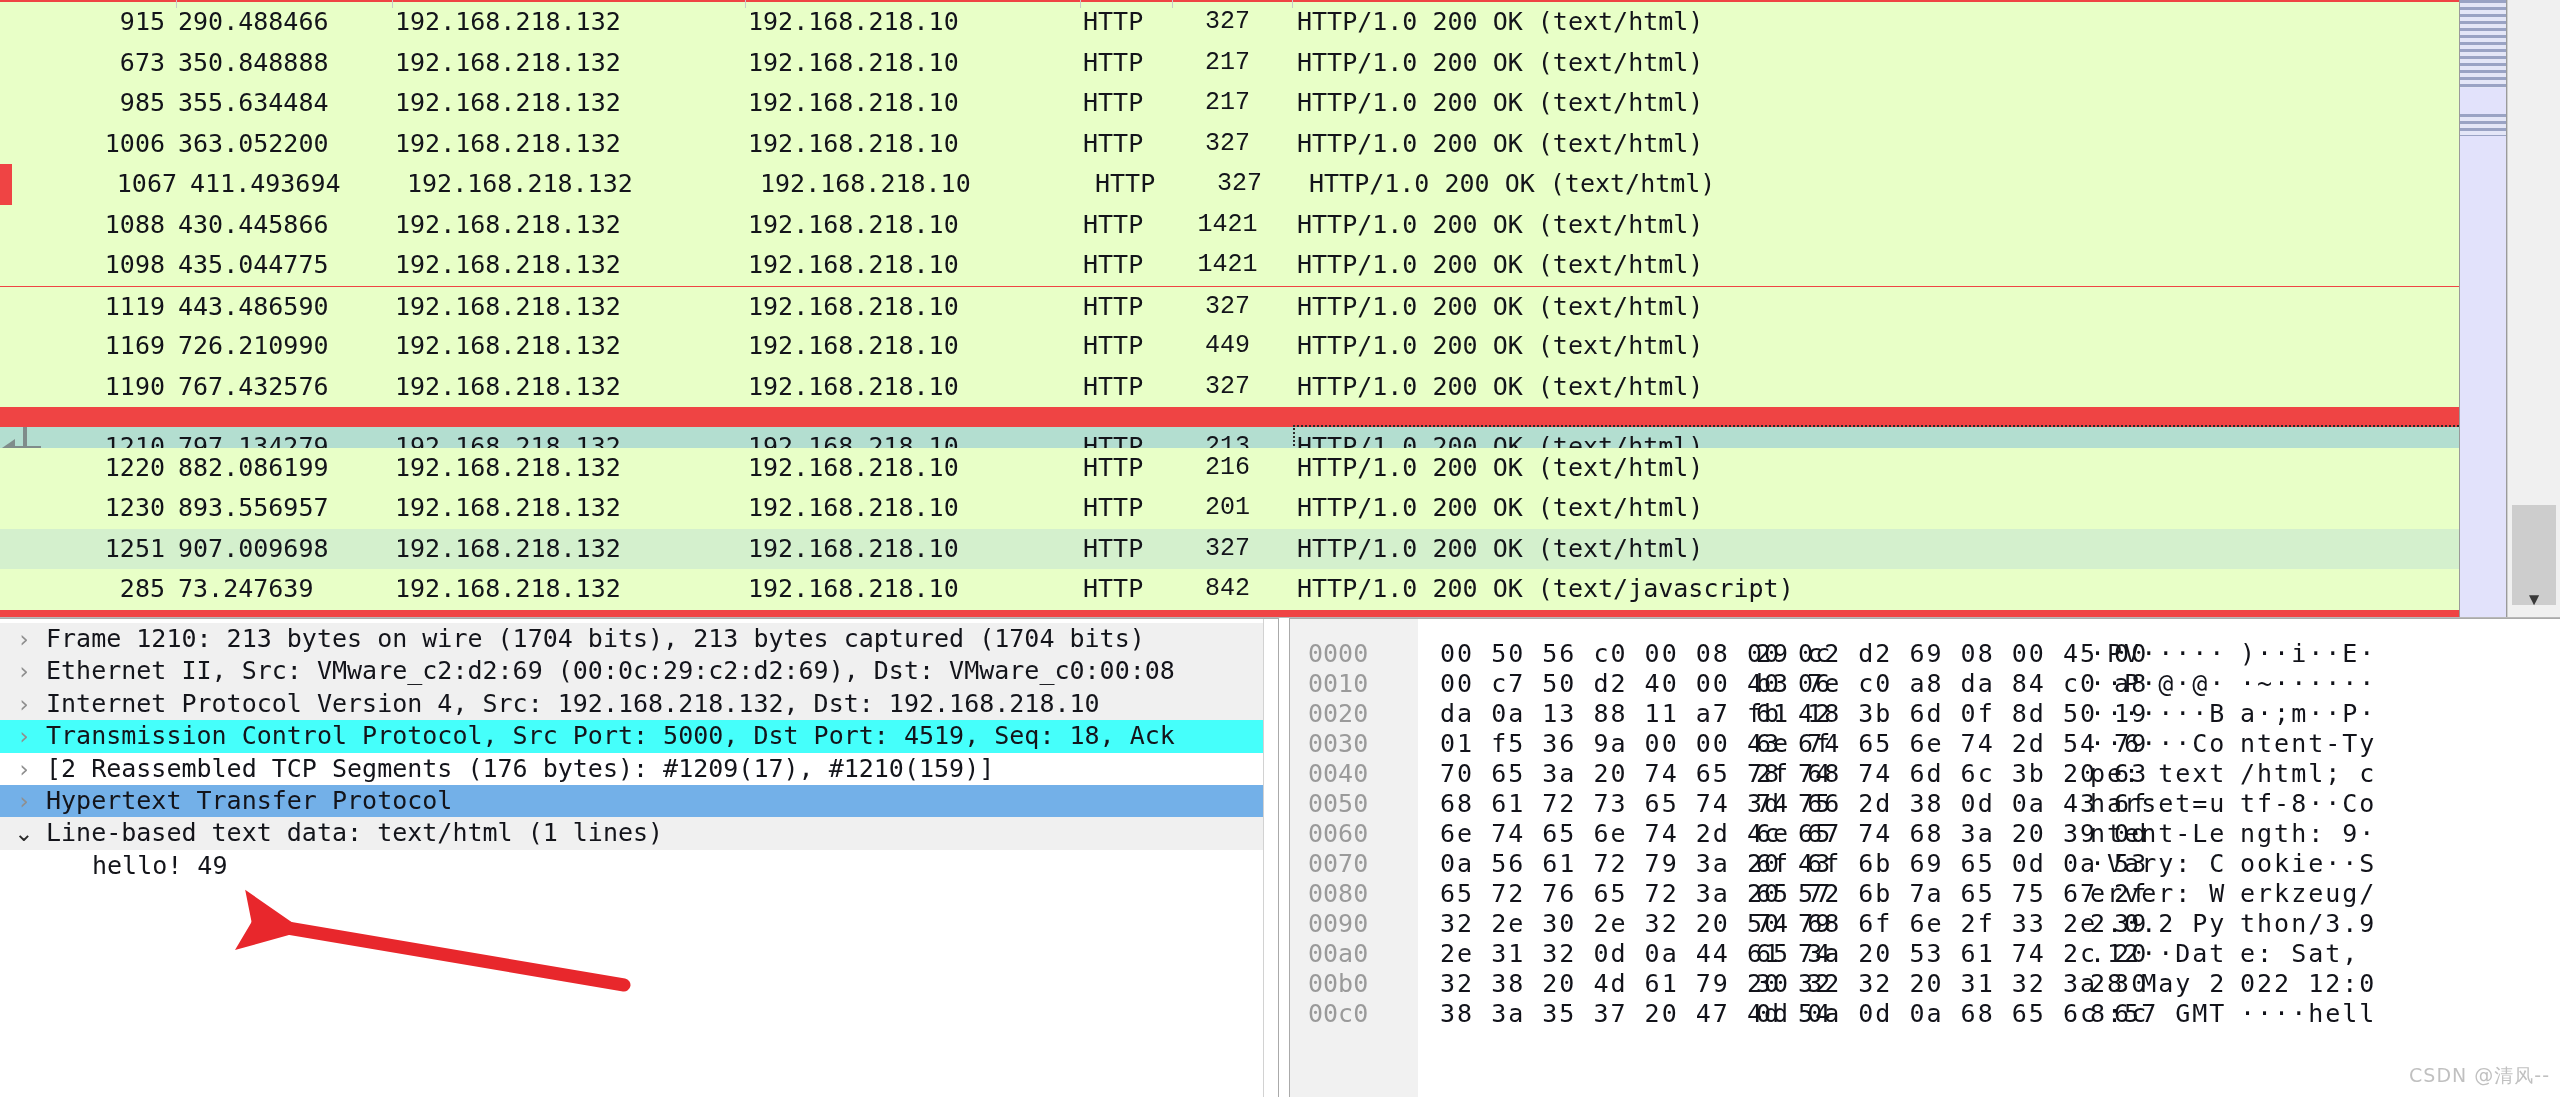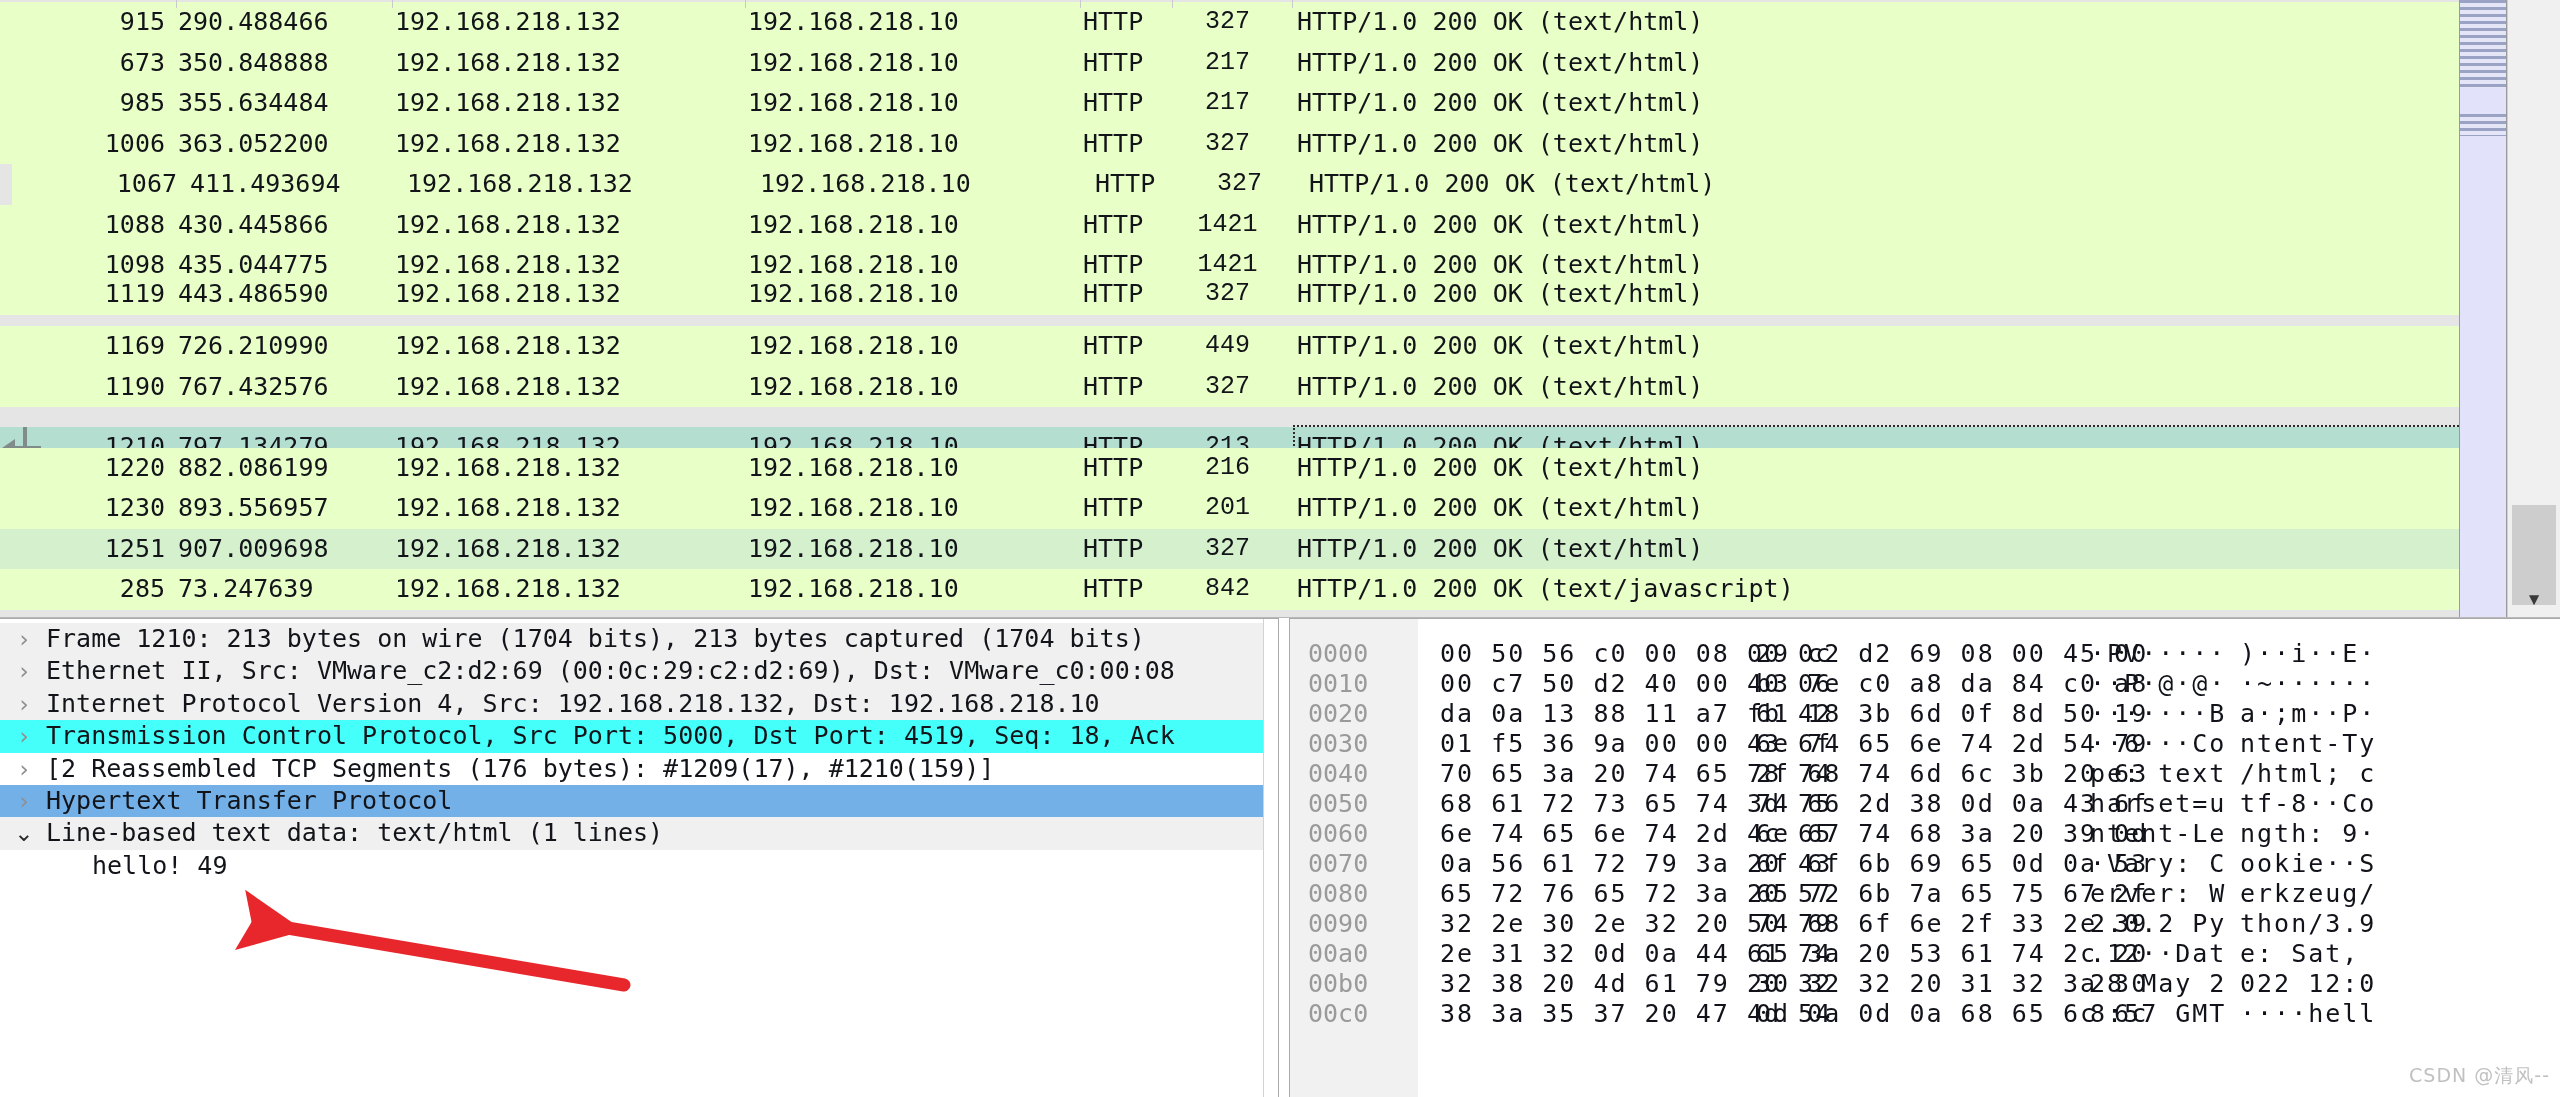--- a/index.html
+++ b/index.html
@@ -21,21 +21,21 @@
     height: 617px;
     display: flex;
     flex-direction: row;
     background: #ffffff;
     border-bottom: 1px solid #b8b8b8;
     overflow: hidden;
   }
   .packet-list {
     position: relative;
     flex: 1 1 auto;
-    background: #e5e5e5;
+    background: #ef4444;
     overflow: hidden;
   }
   .col-sep {
     position: absolute;
     top: 0; width: 1px; height: 8px;
     background: #c9c9c9;
     z-index: 5;
   }
   .prow {
     position: relative;
@@ -292,21 +292,21 @@
         </div>
         <div class="prow" style="position: absolute; left: 0px; right: 0px; top: 245px;">
           <div class="cell c-no">1098</div>
           <div class="cell c-time">435.044775</div>
           <div class="cell c-src">192.168.218.132</div>
           <div class="cell c-dst">192.168.218.10</div>
           <div class="cell c-proto">HTTP</div>
           <div class="cell c-len">1421</div>
           <div class="cell c-info">HTTP/1.0 200 OK  (text/html)</div>
         </div>
-        <div class="prow" style="position: absolute; left: 0px; right: 0px; top: 274px;">
+        <div class="prow" style="position: absolute; left: 0px; right: 0px; top: 287px;">
           <div class="cell c-no">1119</div>
           <div class="cell c-time">443.486590</div>
           <div class="cell c-src">192.168.218.132</div>
           <div class="cell c-dst">192.168.218.10</div>
           <div class="cell c-proto">HTTP</div>
           <div class="cell c-len">327</div>
           <div class="cell c-info">HTTP/1.0 200 OK  (text/html)</div>
         </div>
         <div class="prow" style="position: absolute; left: 0px; right: 0px; top: 326px;">
           <div class="cell c-no">1169</div>

